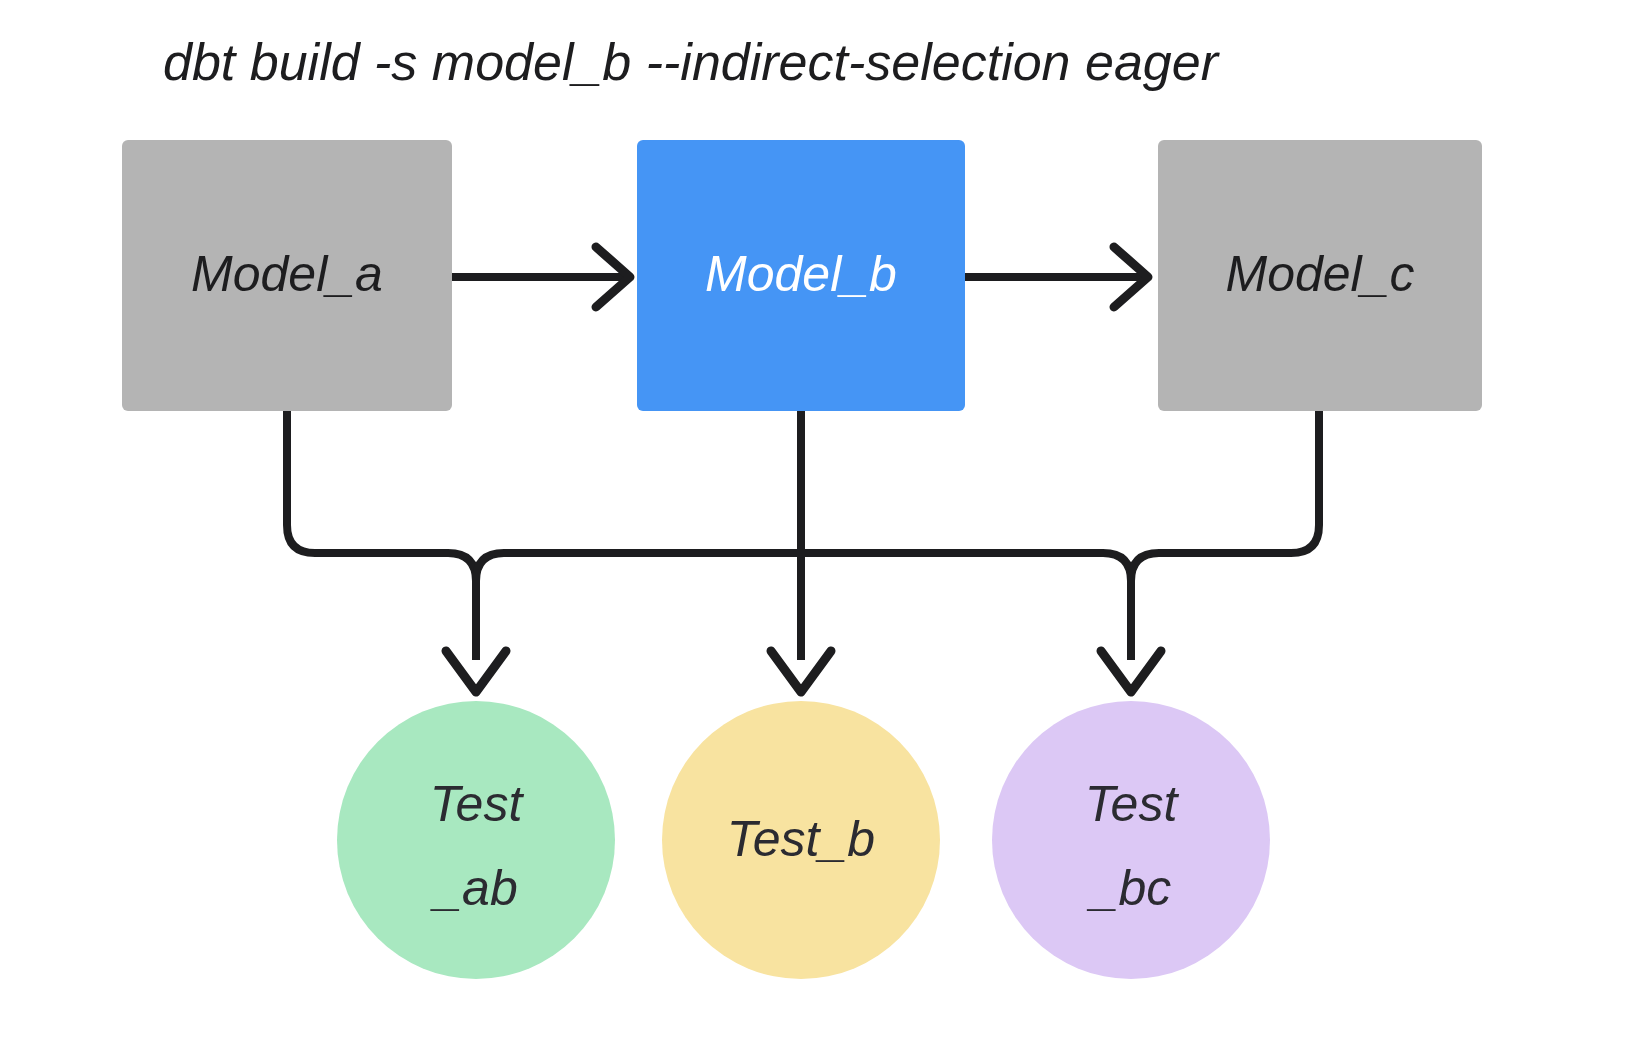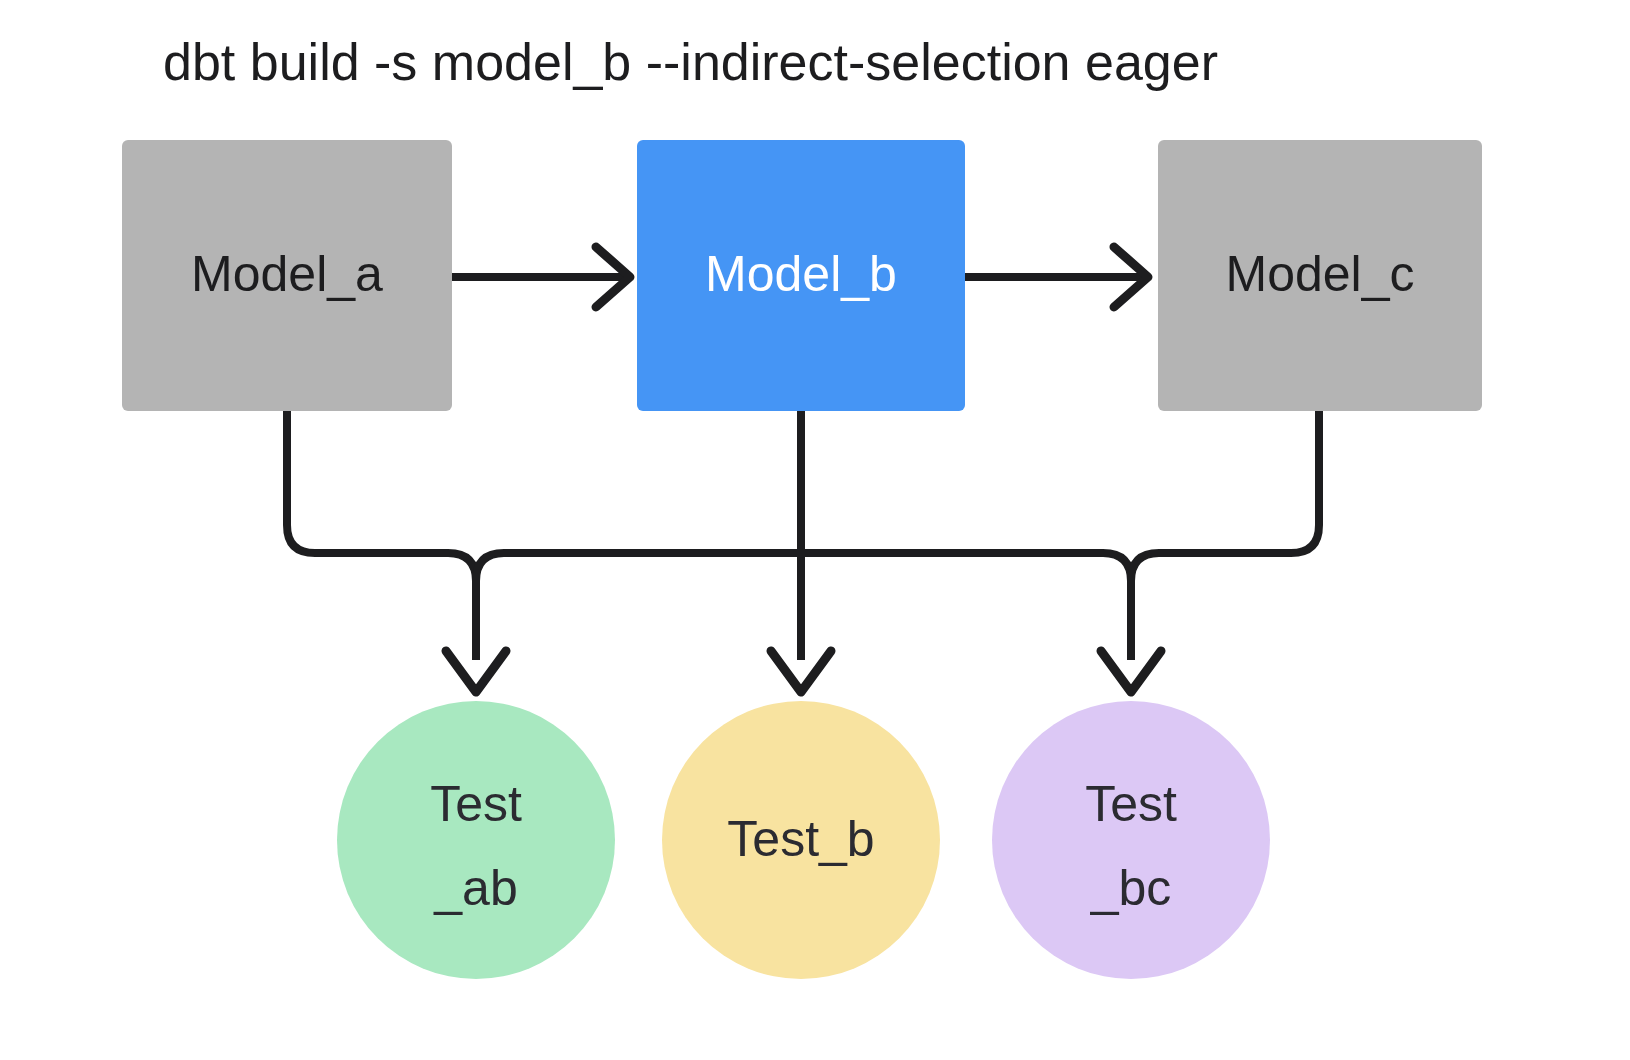--- a/index.html
+++ b/index.html
@@ -10,20 +10,21 @@
   }
   body {
     font-family: "Liberation Sans", sans-serif;
   }
   #canvas {
     position: relative;
     width: 1568px;
     height: 1060px;
     background: #ffffff;
     overflow: hidden;
+    font-style: italic;
   }
   #diagram-svg {
     position: absolute;
     top: 0;
     left: 0;
     width: 1630px;
     height: 1060px;
   }
   .node-label {
     font-family: "Liberation Sans", sans-serif;

